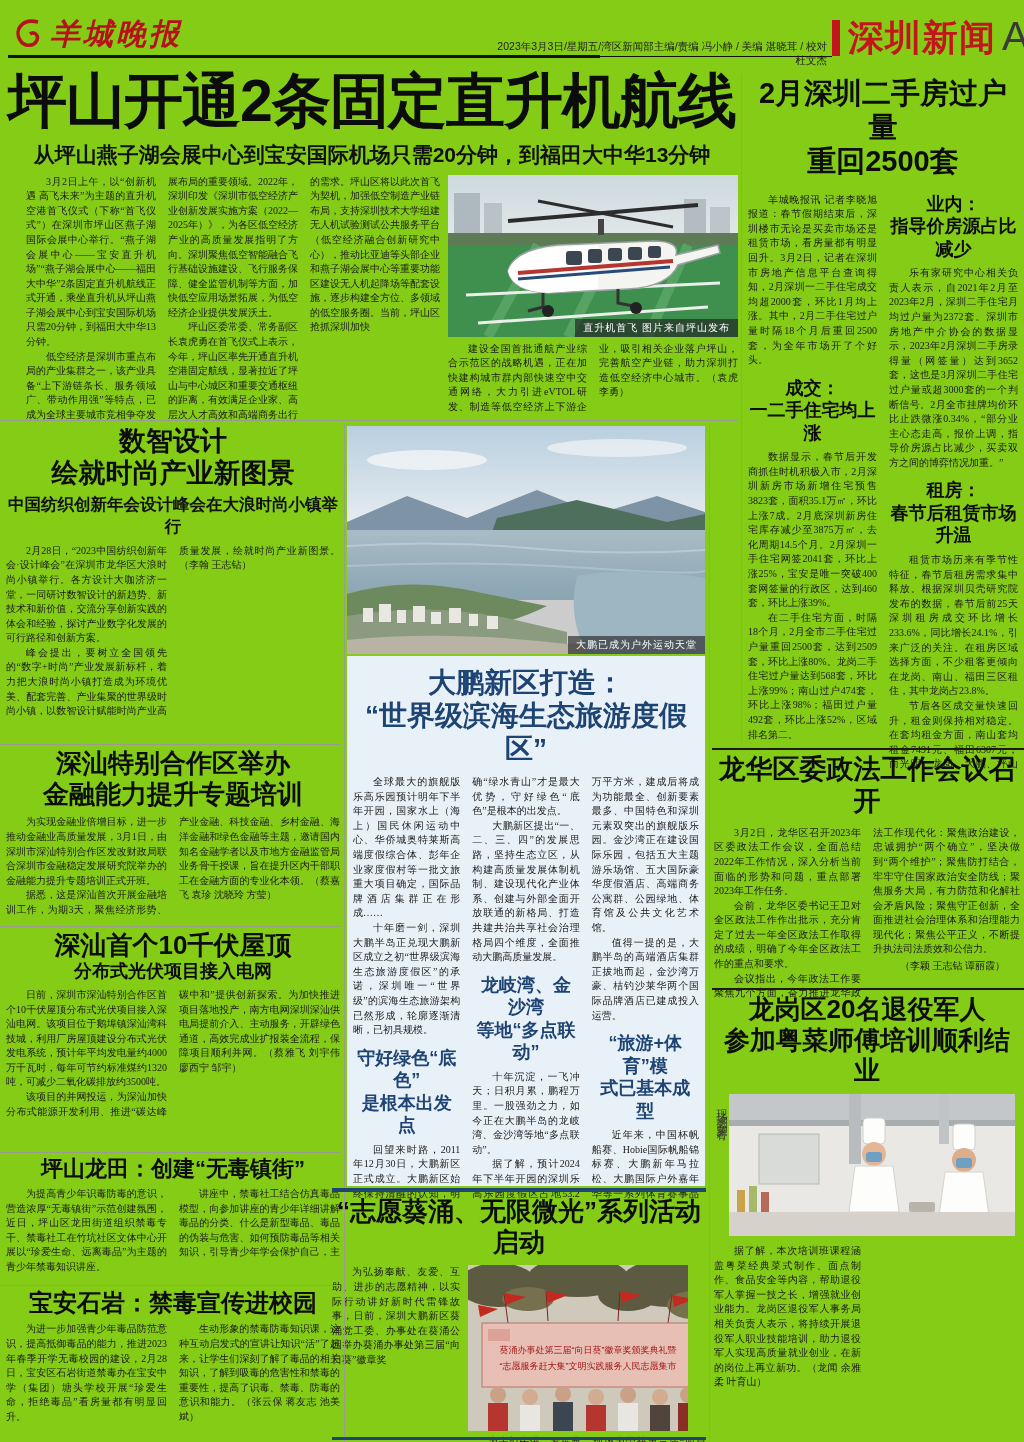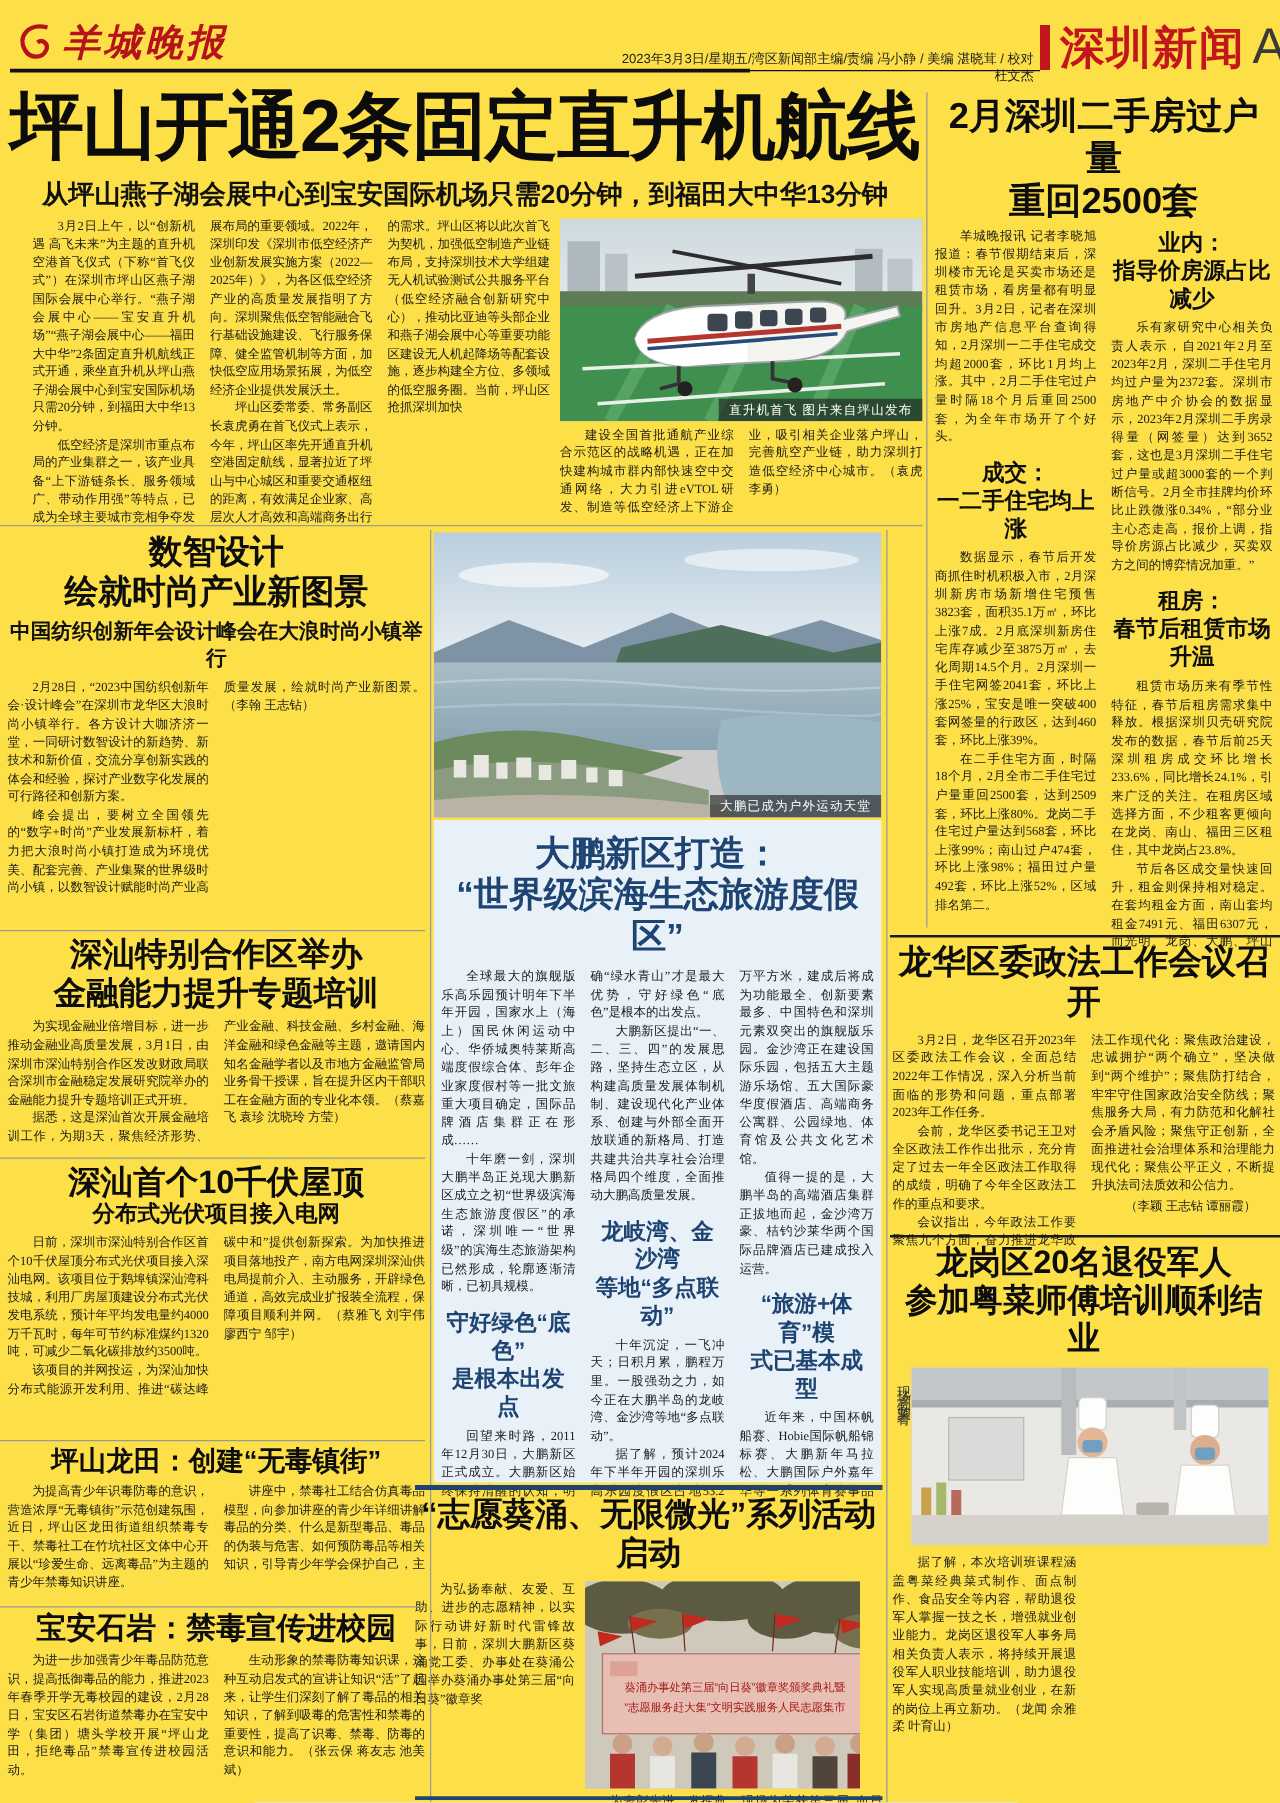--- a/index.html
+++ b/index.html
@@ -1,16 +1,16 @@
 <!DOCTYPE html>
 <html><head>
 <meta charset="utf-8">
 <style>
   html,body{margin:0;padding:0;background:#e8e8e4;}
-  .page{position:relative;width:1024px;height:1442px;background:#fde047;margin:0 auto;overflow:hidden;
+  .page{position:relative;width:1024px;height:1442px;background:#84cc16;margin:0 auto;overflow:hidden;
         font-family:"Liberation Serif",serif;color:#1a1a1a;}
   .abs{position:absolute;}
   .rule{position:absolute;background:#9a9a96;}
   .rule-dark{position:absolute;background:#1a1a1a;}
   .rule-navy{position:absolute;background:#1d4472;}
 
   
   .logo{font-family:"DejaVu Serif",serif;font-style:italic;font-weight:bold;font-size:30px;color:#b5121b;letter-spacing:3px;}
   .dateline{font-family:"Liberation Sans",sans-serif;font-size:10.5px;color:#222;}
   .red-bar{display:inline-block;width:8px;height:36px;background:#c3161c;margin-right:8px;vertical-align:-6px;}
@@ -106,21 +106,21 @@
         <div class="bd cols2" style="width:290px;height:82px;margin-top:5px;">
             <p class="p">建设全国首批通航产业综合示范区的战略机遇，正在加快建构城市群内部快速空中交通网络，大力引进eVTOL研发、制造等低空经济上下游企业，吸引相关企业落户坪山，完善航空产业链，助力深圳打造低空经济中心城市。（袁虎 李勇）</p>
           </div>
       </div>
     </div>
   </div>
 
   <div class="abs" style="left:748px;top:76px;width:270px;">
     <h2 class="sec-h" style="font-size:29px;">2月深圳二手房过户量</h2>
     <h2 class="sec-h" style="font-size:29px;">重回2500套</h2>
-    <div class="bd cols2" style="height:588px;margin-top:4px;">
+    <div class="bd cols2" style="height:588px;margin-top:14px;">
       <p class="p">羊城晚报讯 记者李晓旭报道：春节假期结束后，深圳楼市无论是买卖市场还是租赁市场，看房量都有明显回升。3月2日，记者在深圳市房地产信息平台查询得知，2月深圳一二手住宅成交均超2000套，环比1月均上涨。其中，2月二手住宅过户量时隔18个月后重回2500套，为全年市场开了个好头。</p>
       <h3 class="sub-h" style="white-space:pre-line;">成交：
 一二手住宅均上涨</h3>
       <div>
           <p class="p">数据显示，春节后开发商抓住时机积极入市，2月深圳新房市场新增住宅预售3823套，面积35.1万㎡，环比上涨7成。2月底深圳新房住宅库存减少至3875万㎡，去化周期14.5个月。2月深圳一手住宅网签2041套，环比上涨25%，宝安是唯一突破400套网签量的行政区，达到460套，环比上涨39%。</p>
           <p class="p">在二手住宅方面，时隔18个月，2月全市二手住宅过户量重回2500套，达到2509套，环比上涨80%。龙岗二手住宅过户量达到568套，环比上涨99%；南山过户474套，环比上涨98%；福田过户量492套，环比上涨52%，区域排名第二。</p>
         </div>
       <h3 class="sub-h" style="white-space:pre-line;">业内：
 指导价房源占比减少</h3>
       <div>
@@ -167,21 +167,21 @@
     <h2 class="sec-h" style="font-size:22px;">坪山龙田：创建“无毒镇街”</h2>
     <div class="bd cols2" style="height:90px;margin-top:5px;">
         <p class="p">为提高青少年识毒防毒的意识，营造浓厚“无毒镇街”示范创建氛围，近日，坪山区龙田街道组织禁毒专干、禁毒社工在竹坑社区文体中心开展以“珍爱生命、远离毒品”为主题的青少年禁毒知识讲座。</p>
         <p class="p">讲座中，禁毒社工结合仿真毒品模型，向参加讲座的青少年详细讲解毒品的分类、什么是新型毒品、毒品的伪装与危害、如何预防毒品等相关知识，引导青少年学会保护自己，主动学习禁毒知识，抵制毒品。（杨晓飞 彭小玲 魏燕玲）</p>
       </div>
   </div>
 
   <div class="abs" style="left:6px;top:1289px;width:334px;">
     <h2 class="sec-h" style="font-size:24px;">宝安石岩：禁毒宣传进校园</h2>
     <div class="bd cols2" style="height:118px;margin-top:5px;">
-        <p class="p">为进一步加强青少年毒品防范意识，提高抵御毒品的能力，推进2023年春季开学无毒校园的建设，2月28日，宝安区石岩街道禁毒办在宝安中学（集团）塘头学校开展“坪山龙田，拒绝毒品”禁毒宣传进校园活动。</p>
+        <p class="p">为进一步加强青少年毒品防范意识，提高抵御毒品的能力，推进2023年春季开学无毒校园的建设，2月28日，宝安区石岩街道禁毒办在宝安中学（集团）塘头学校开展“珍爱生命，拒绝毒品”看房量都有明显回升。</p>
         <p class="p">生动形象的禁毒防毒知识课，这种互动启发式的宣讲让知识“活”了起来，让学生们深刻了解了毒品的相关知识，了解到吸毒的危害性和禁毒的重要性，提高了识毒、禁毒、防毒的意识和能力。（张云保 蒋友志 池美斌）</p>
       </div>
   </div>
 
   <div class="abs photo" style="left:347px;top:426px;width:358px;height:228px;">
     <svg width="358" height="228">
       <defs>
         <linearGradient id="sky2" x1="0" y1="0" x2="0" y2="1">
           <stop offset="0" stop-color="#b9cfdf"></stop>
             <stop offset="1" stop-color="#e7edf1"></stop>

